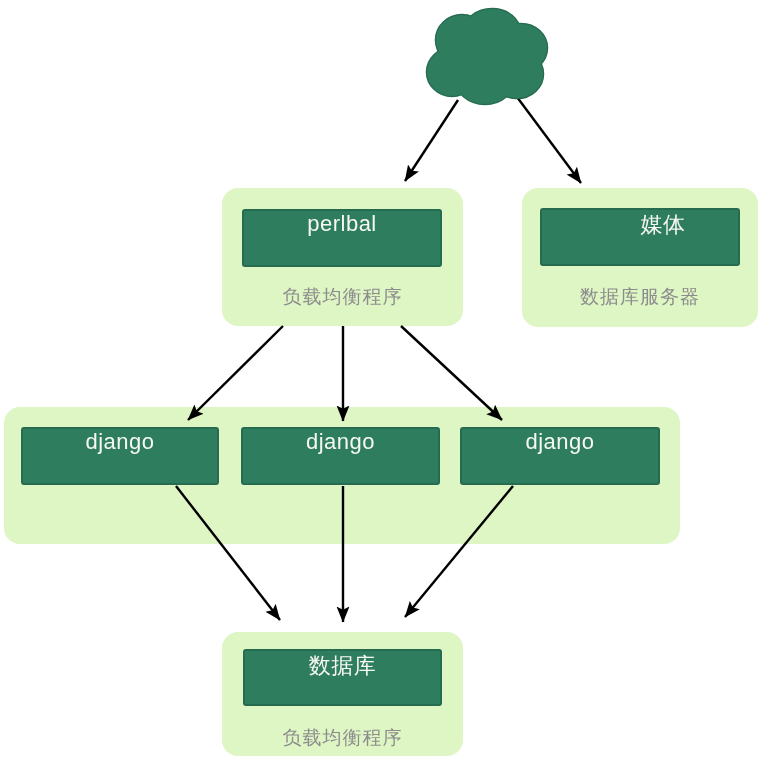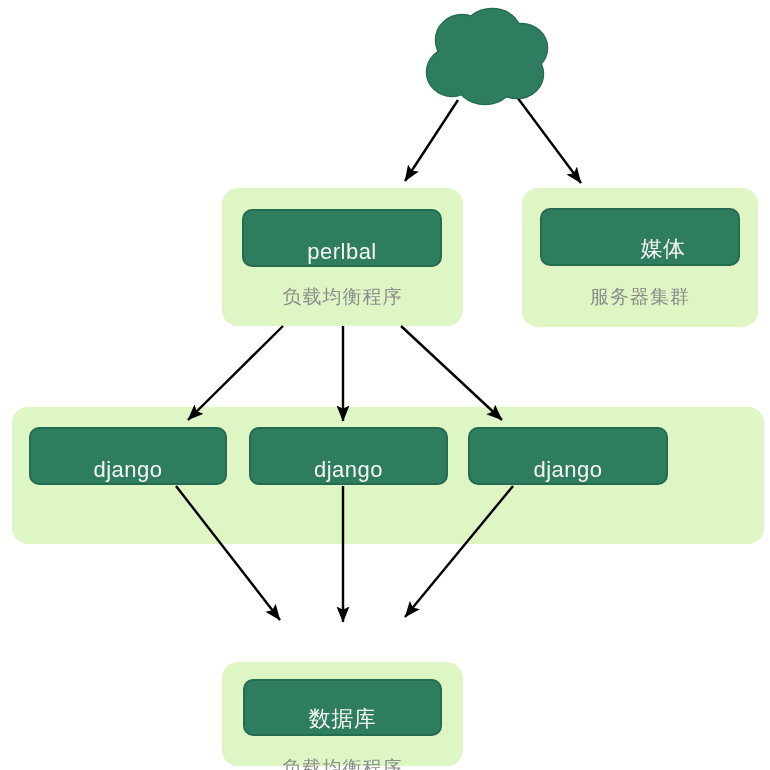--- a/index.html
+++ b/index.html
@@ -23,41 +23,41 @@
   .group {
     position: absolute;
     background: var(--container-fill);
     border-radius: 16px;
     z-index: 1;
   }
   .node {
     position: absolute;
     background: var(--node-fill);
     border: 2px solid var(--node-border);
-    border-radius: 10px;
+    border-radius: 3px;
     color: var(--node-text);
     display: flex;
-    align-items: flex-end;
+    align-items: flex-start;
     justify-content: center;
     font-size: 22px;
     letter-spacing: 0.5px;
   }
   .caption {
     position: absolute;
     left: 0; right: 0;
     top: 96px;
     text-align: center;
     color: var(--caption-text);
     font-size: 19px;
     letter-spacing: 1px;
   }
   .g-lb    { left: 222px; top: 188px; width: 241px; height: 138px; }
   .g-media { left: 522px; top: 188px; width: 236px; height: 139px; }
-  .g-web   { left: 12px;   top: 407px; width: 752px; height: 137px; }
-  .g-db    { left: 222px; top: 662px; width: 241px; height: 104px; }
+  .g-web   { left: 4px;   top: 407px; width: 676px; height: 137px; }
+  .g-db    { left: 222px; top: 632px; width: 241px; height: 124px; }
 
   .n-perlbal { left: 20px;  top: 21px; width: 200px; height: 58px; }
   .n-media   { left: 18px;  top: 20px; width: 200px; height: 58px; padding-left: 46px; }
   .n-dj1     { left: 17px;  top: 20px; width: 198px; height: 58px; }
   .n-dj2     { left: 237px; top: 20px; width: 199px; height: 58px; }
   .n-dj3     { left: 456px; top: 20px; width: 200px; height: 58px; }
   .n-db      { left: 21px;  top: 17px; width: 199px; height: 57px; }
   .g-db .caption { top: 93px; }
 
   svg.overlay {
@@ -81,21 +81,21 @@
     <div class="node n-perlbal">
       <span>perlbal</span>
     </div>
     <div class="caption">负载均衡程序</div>
   </div>
 
   <div class="group g-media">
     <div class="node n-media">
       <span>媒体</span>
     </div>
-    <div class="caption">服务器集群</div>
+    <div class="caption">数据库服务器</div>
   </div>
 
   <div class="group g-web">
     <div class="node n-dj1">
       <span>django</span>
     </div>
     <div class="node n-dj2">
       <span>django</span>
     </div>
     <div class="node n-dj3">

